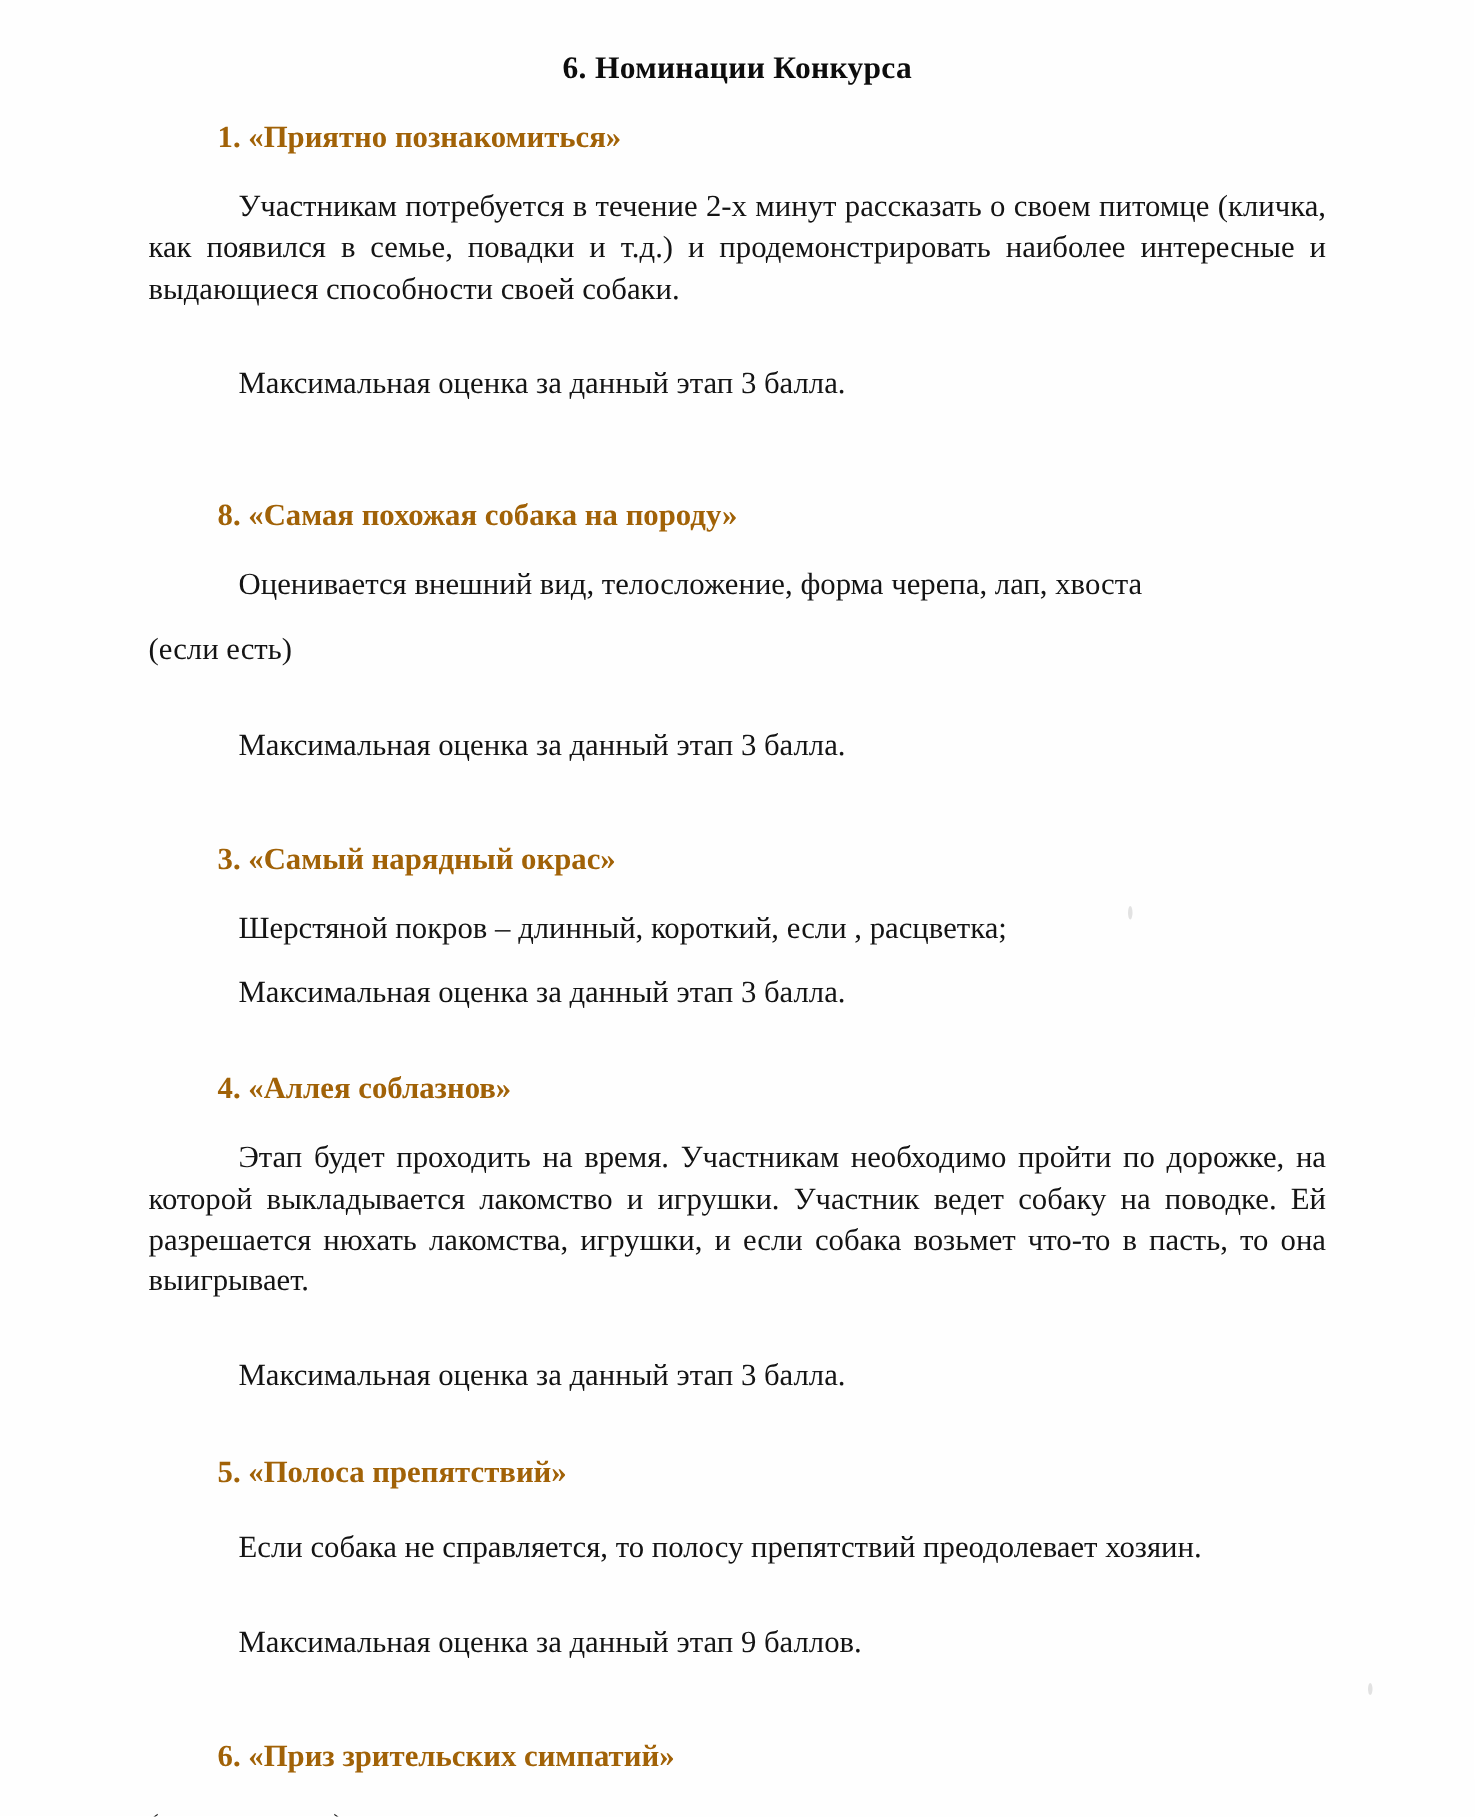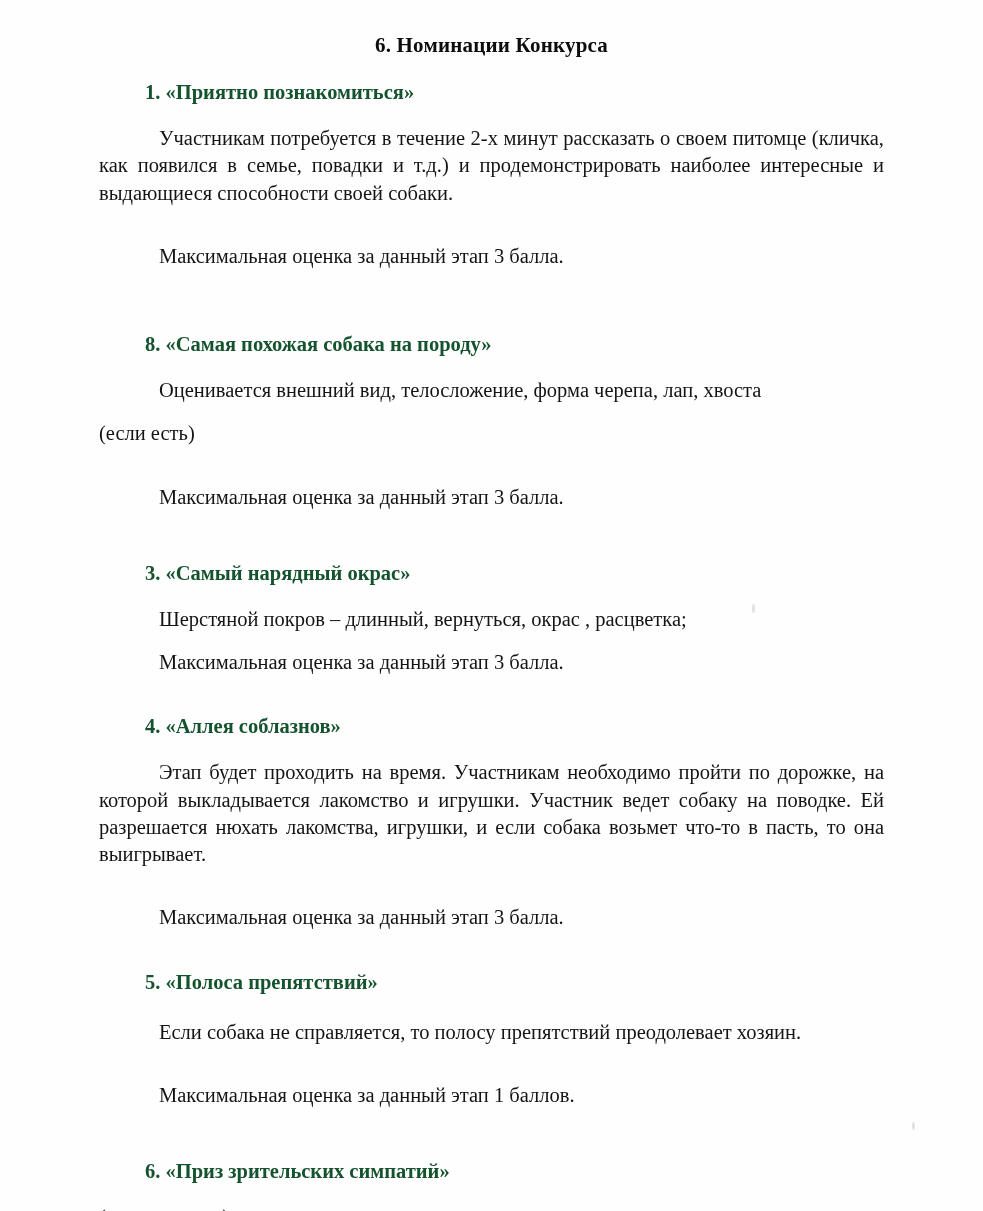--- a/index.html
+++ b/index.html
@@ -45,21 +45,21 @@
     padding: 0 83px 0 83px;
   }
 
   .section-heading {
     font-size: 20.5px;
     font-weight: bold;
     margin: 0;
     padding-left: 62px;
     text-indent: 0;
     line-height: 1.22;
-    color: #14532d;
+    color: #a16207;
     white-space: nowrap;
   }
 
   .para {
     font-size: 20.5px;
     line-height: 1.33;
     margin: 16px;
     color: #141414;
     hyphens: none;
   }
@@ -128,21 +128,21 @@
       <p class="para noindent">(если есть)</p>
       <div class="gap-xs"></div>
       <p class="para plain">Максимальная оценка за данный этап 3 балла.</p>
     </div>
 
     <div class="gap-l"></div>
 
     <div class="section">
       <p class="section-heading">3.  «Самый нарядный окрас»</p>
       <div class="gap-xs"></div>
-      <p class="para plain">Шерстяной покров – длинный, вернуться, окрас , расцветка;</p>
+      <p class="para plain">Шерстяной покров – длинный, короткий, если , расцветка;</p>
       <p class="para plain">Максимальная оценка за данный этап 3 балла.</p>
     </div>
 
     <div class="gap-m"></div>
 
     <div class="section">
       <p class="section-heading">4.  «Аллея соблазнов»</p>
       <div class="gap-xs"></div>
       <p class="para justified">Этап будет проходить на время. Участникам необходимо пройти по дорожке, на которой выкладывается лакомство и игрушки. Участник ведет собаку на поводке. Ей разрешается нюхать лакомства, игрушки, и если собака возьмет что-то в пасть, то она выигрывает.</p>
       <div class="gap-xs"></div>
@@ -150,21 +150,21 @@
     </div>
 
     <div class="gap-m"></div>
 
     <div class="section">
       <p class="section-heading">5.  «Полоса препятствий»</p>
       <div class="gap-xs"></div>
       <div class="gap-xs"></div>
       <p class="para justified">Если собака не справляется, то полосу препятствий  преодолевает хозяин.</p>
       <div class="gap-xs"></div>
-      <p class="para plain">Максимальная оценка за данный этап 1 баллов.</p>
+      <p class="para plain">Максимальная оценка за данный этап 9 баллов.</p>
     </div>
 
     <div class="gap-l"></div>
 
     <div class="section">
       <p class="section-heading">6.  «Приз зрительских симпатий»</p>
       <div class="gap-xs"></div>
       <p class="para noindent">(определяется)</p>
     </div>
 

